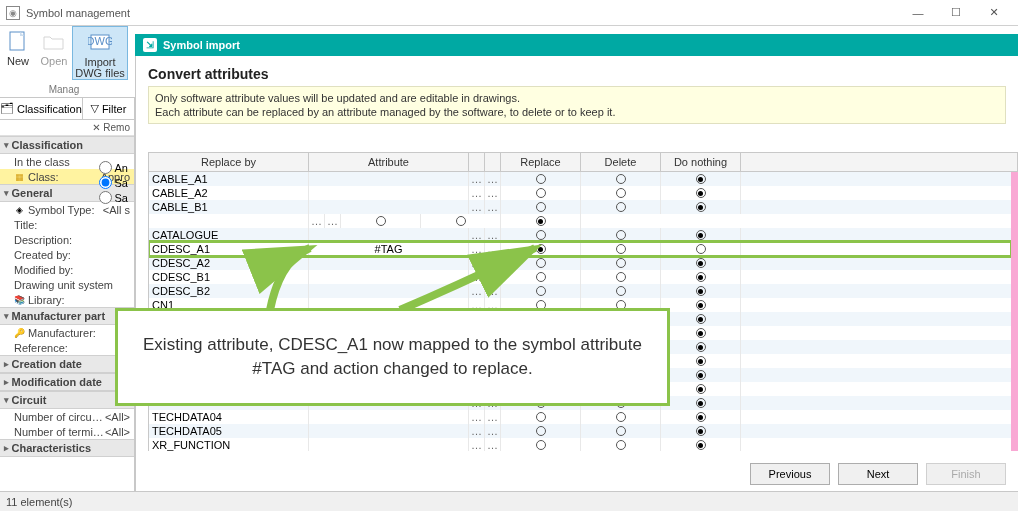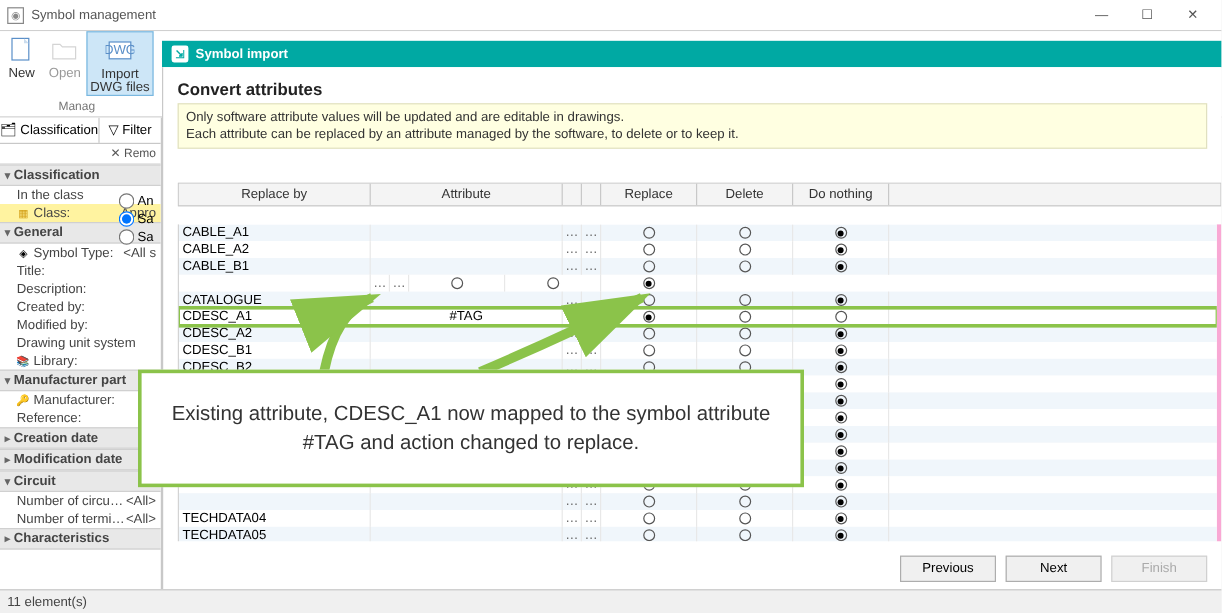--- a/index.html
+++ b/index.html
@@ -52,21 +52,21 @@
 .grid-wrap { position:absolute; left:12px; right:0; top:96px; bottom:40px; overflow:hidden;}
 .grid-head { display:flex; background:#f4f4f4; border:1px solid #c8c8c8; height:20px; }
 .gh { border-right:1px solid #c8c8c8; display:flex; align-items:center; justify-content:center; color:#333;}
 .col-attr { width:160px; justify-content:center;}
 .col-repl { width:160px; justify-content:center;}
 .col-dots1 { width:16px;}
 .col-dots2 { width:16px;}
 .col-replace { width:80px;}
 .col-delete { width:80px;}
 .col-nothing { width:80px;}
-.grid-body { border-left:1px solid #c8c8c8; border-right:4px solid #f9a8d4; overflow:hidden;margin-top:15px;}
+.grid-body { border-left:1px solid #c8c8c8; border-right:7px solid #f9a8d4; overflow:hidden;}
 .grow { display:flex; height:14px; align-items:center;}
 .grow:nth-child(odd){ background:#f0f6fb;}
 .grow:nth-child(even){ background:#fff;}
 .grow.highlight { background:#fff !important; outline:3px solid #8bc34a; outline-offset:-1px; z-index:5; position:relative;}
 .gc { border-right:1px solid #e8e8e8; height:100%; display:flex; align-items:center; padding:0 3px;}
 .gc.col-attr { justify-content:flex-start;}
 .gc.col-repl { justify-content:center;}
 .gc.col-dots1, .gc.col-dots2 { justify-content:center; cursor:pointer; color:#666;}
 .gc.radio-cell { justify-content:center;}
 .rbtn { width:10px; height:10px; border:1px solid #555; border-radius:50%; display:flex; align-items:center; justify-content:center;}

